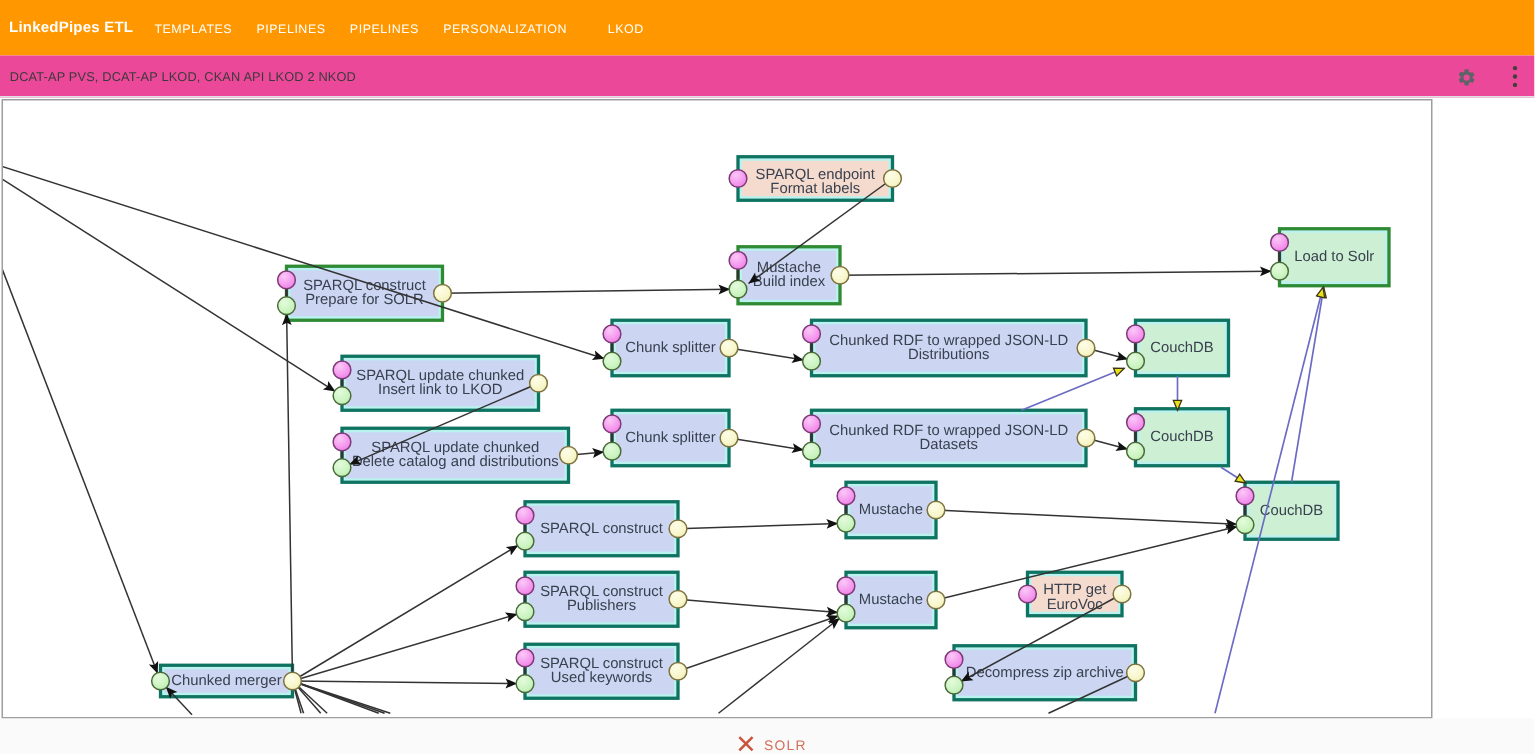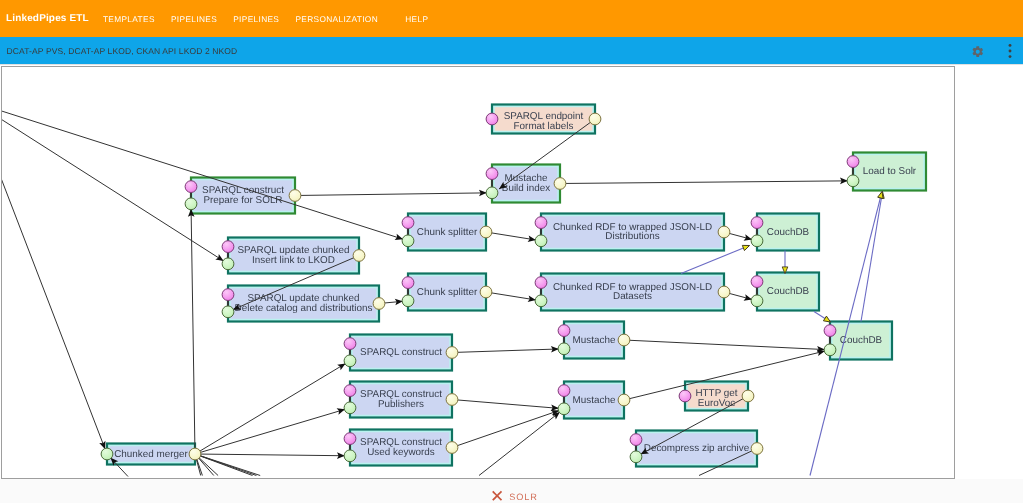--- a/index.html
+++ b/index.html
@@ -3,21 +3,21 @@
 <meta charset="utf-8">
 <style>
   html,body{margin:0;padding:0;}
   body{width:1023px;height:503px;overflow:hidden;background:#fff;font-family:"Liberation Sans",sans-serif;-webkit-font-smoothing:antialiased;text-rendering:geometricPrecision;}
   .app{width:1023px;height:503px;position:relative;}
   .topbar{height:37px;background:#ff9800;display:flex;align-items:center;padding:0 0 0 6px;box-sizing:border-box;}
   .brand{color:#fff;font-weight:bold;font-size:10px;letter-spacing:.15px;}
   .navlinks{display:flex;margin-left:6px;align-items:center;}
   .navlinks a{color:#fff;font-size:8.3px;text-decoration:none;padding:0 8.1px;letter-spacing:.35px;white-space:nowrap;}
   .navlinks a:last-child{margin-left:11px;}
-  .subbar{height:28px;background:#0ea5e9;border-bottom:1px solid #e0e0e0;display:flex;align-items:center;padding:0 0 0 6.5px;box-sizing:border-box;}
+  .subbar{height:28px;background:#ec4899;border-bottom:1px solid #e0e0e0;display:flex;align-items:center;padding:0 0 0 6.5px;box-sizing:border-box;}
   .subtitle{font-size:8.5px;color:#3a3a3a;flex:1;letter-spacing:0.12px;}
   .subicons{display:flex;align-items:center;}
   .iconbtn{display:inline-flex;align-items:center;justify-content:center;width:18px;height:18px;}
   .iconbtn.gear{width:16px;}
   .iconbtn.dots{margin-left:15px;margin-right:4px;}
   .canvaswrap{position:absolute;left:1px;top:66px;width:954px;height:413px;border:1px solid #9e9e9e;border-top-width:1.5px;background:#fff;overflow:hidden;box-sizing:border-box;}
   .footer{position:absolute;left:0;top:479px;width:1023px;height:24px;background:#fafafa;display:flex;align-items:center;justify-content:center;}
   .closebtn{color:#d2705a;font-size:9.2px;letter-spacing:0.9px;display:flex;align-items:center;gap:4px;padding-top:11px;}
   .closebtn .x{font-size:17px;line-height:1;color:#c8553c;font-weight:300;margin-left:5px;}
 </style>
@@ -25,21 +25,21 @@
 <body>
 
 <div class="app">
   <div class="topbar">
     <div class="brand">LinkedPipes ETL</div>
     <div class="navlinks">
         <a href="#">TEMPLATES</a>
         <a href="#">PIPELINES</a>
         <a href="#">PIPELINES</a>
         <a href="#">PERSONALIZATION</a>
-        <a href="#">HELP</a>
+        <a href="#">LKOD</a>
       </div>
   </div>
   <div class="subbar">
     <div class="subtitle">DCAT-AP PVS, DCAT-AP LKOD, CKAN API LKOD 2 NKOD</div>
     <div class="subicons">
       <span class="iconbtn gear">
         <svg width="13.5" height="13.5" viewBox="0 0 24 24" style="position:relative;top:1px">
             <path fill="#5f6368" d="M19.14 12.94c.04-.3.06-.61.06-.94s-.02-.64-.07-.94l2.03-1.58a.49.49 0 0 0 .12-.61l-1.92-3.32a.49.49 0 0 0-.59-.22l-2.39.96c-.5-.38-1.03-.7-1.62-.94l-.36-2.54A.48.48 0 0 0 13.9 2h-3.84a.48.48 0 0 0-.47.41l-.36 2.54c-.59.24-1.13.57-1.62.94l-2.39-.96a.48.48 0 0 0-.59.22L2.71 8.47c-.12.21-.07.47.12.61l2.03 1.58c-.05.3-.09.63-.09.94s.02.64.07.94L2.81 14.12a.49.49 0 0 0-.12.61l1.92 3.32c.12.22.37.29.59.22l2.39-.96c.5.38 1.03.7 1.62.94l.36 2.54c.05.24.24.41.48.41h3.84c.24 0 .44-.17.47-.41l.36-2.54c.59-.24 1.13-.56 1.62-.94l2.39.96c.22.08.47 0 .59-.22l1.92-3.32a.49.49 0 0 0-.12-.61l-2.01-1.58zM12 15.6A3.6 3.6 0 0 1 8.4 12 3.6 3.6 0 0 1 12 8.4a3.6 3.6 0 0 1 3.6 3.6 3.6 3.6 0 0 1-3.6 3.6z"></path>
           </svg>
       </span>

